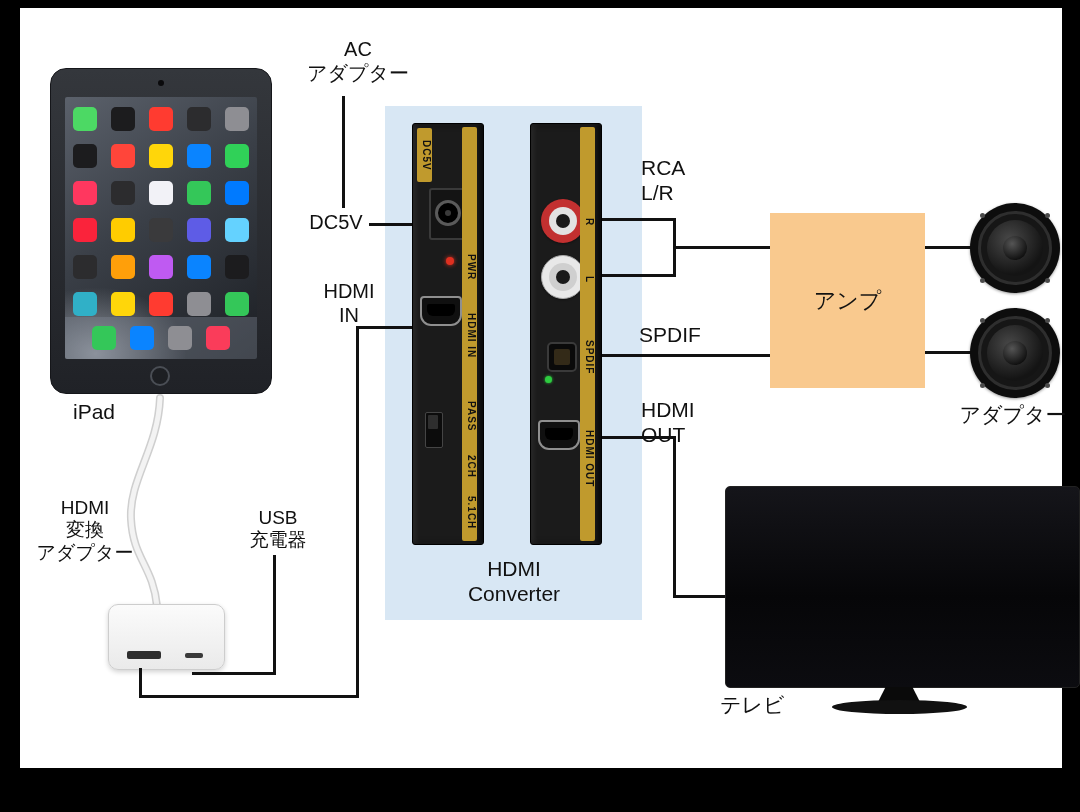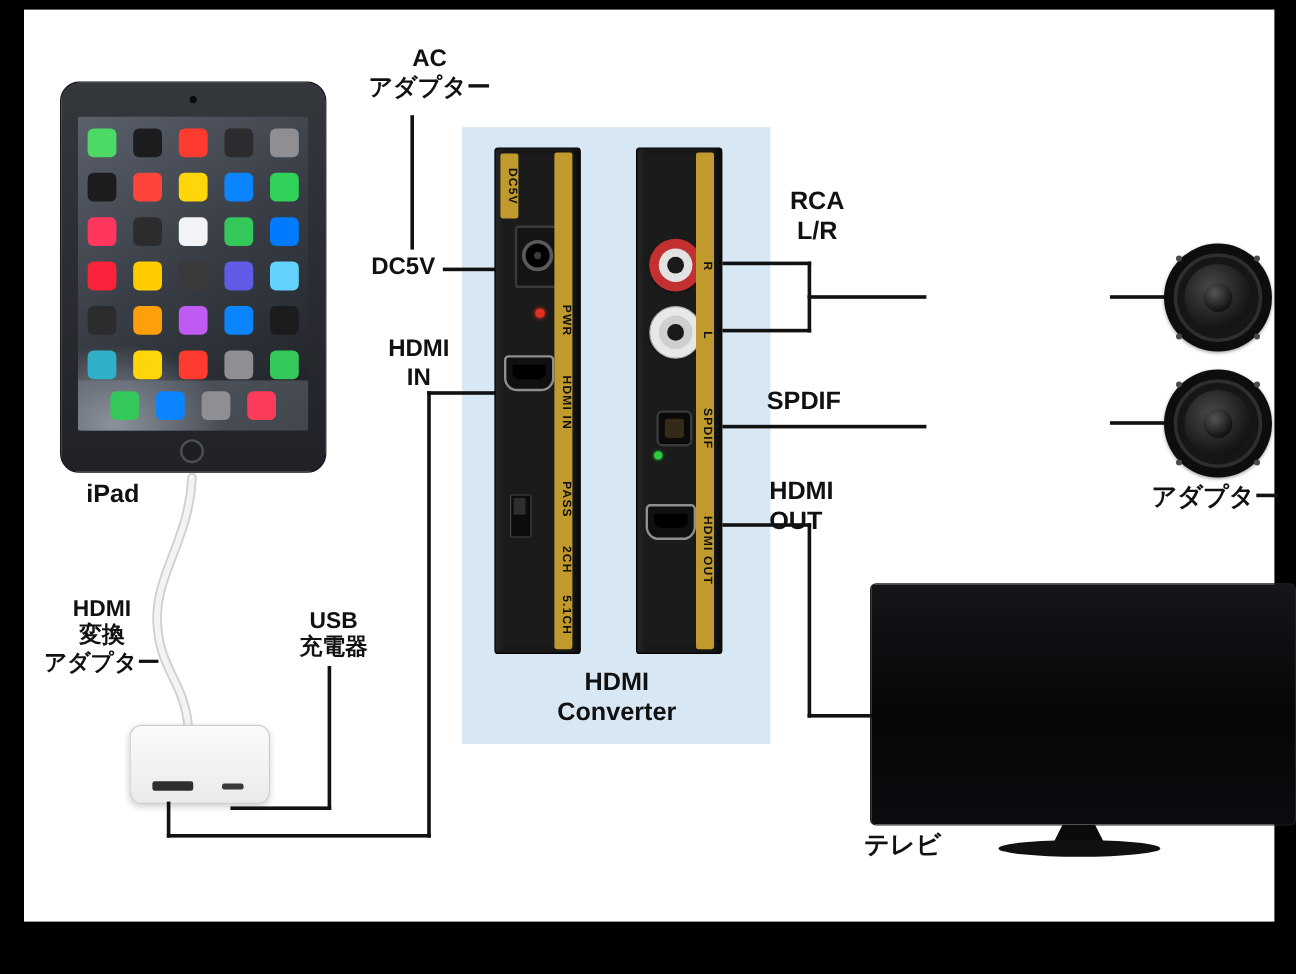--- a/index.html
+++ b/index.html
@@ -1,21 +1,21 @@
 <!DOCTYPE html>
 <html><head>
 <meta charset="utf-8">
 <style>
   html,body{margin:0;padding:0;background:#000;}
   #stage{position:relative;width:1080px;height:812px;background:#000;overflow:hidden;
          font-family:"Liberation Sans","DejaVu Sans",sans-serif;}
   #canvas{position:absolute;left:20px;top:8px;width:1042px;height:760px;background:#ffffff;}
   .abs{position:absolute;}
   .line{position:absolute;background:#111;}
-  .lbl{position:absolute;font-weight:700;color:#111;white-space:pre-line;line-height:1.18;}
+  .lbl{position:absolute;font-weight:400;color:#111;white-space:pre-line;line-height:1.18;}
   
   .ipad-body{position:absolute;left:10px;top:60px;width:220px;height:324px;border-radius:16px;
              background:linear-gradient(#34373c,#202227);border:1px solid #15161a;}
   .ipad-cam{position:absolute;left:107px;top:11px;width:6px;height:6px;border-radius:50%;background:#0a0a0c;}
   .ipad-screen{position:absolute;left:14px;top:28px;width:192px;height:262px;border-radius:2px;overflow:hidden;
     background:
       radial-gradient(130px 95px at 16% 98%, rgba(214,220,230,.6), rgba(214,220,230,0) 70%),
       linear-gradient(145deg,#5b616b 0%,#3a3f47 45%,#1c1f24 100%);}
   .icon-grid{position:absolute;left:0;top:0;right:0;bottom:42px;display:grid;padding:10px 8px;
     grid-template-columns:repeat(5,24px);grid-auto-rows:24px;column-gap:14px;row-gap:13px;justify-content:center;align-content:start;}
@@ -194,26 +194,30 @@
         <span class="strip-label" style="top:80px;height:30px;">R</span>
         <span class="strip-label" style="top:138px;height:30px;">L</span>
         <span class="strip-label" style="top:200px;height:60px;">SPDIF</span>
         <span class="strip-label" style="top:282px;height:100px;">HDMI OUT</span>
       </div>
     </div>
 
     <div class="lbl" style="left:418px;top:549px;width:152px;font-size:21px;text-align:center;">HDMI
 Converter</div>
 
-    <div class="lbl" style="left:621px;top:148px;width:80px;font-size:21px;text-align:center;">RCA
+    <div class="lbl" style="left:621px;top:148px;width:80px;font-size:21px;text-align:left;">RCA
 L/R</div>
     <div class="lbl" style="left:619px;top:315px;width:90px;font-size:21px;text-align:left;">SPDIF</div>
     <div class="lbl" style="left:621px;top:390px;width:80px;font-size:21px;text-align:left;">HDMI
 OUT</div>
 
+    <div class="abs" style="left:750px;top:205px;width:155px;height:175px;background:#f9c98e;
+                display:flex;align-items:center;justify-content:center;">
+      <span class="lbl" style="position:static;font-size:22px;">アンプ</span>
+    </div>
 
     <div class="speaker" style="left:950px;top:195px;">
       <div class="sp-r1"></div>
         <div class="sp-cone"></div>
         <div class="sp-cap"></div>
       <div class="sp-screw" style="left:10px;top:10px;"></div>
         <div class="sp-screw" style="right:10px;top:10px;"></div>
       <div class="sp-screw" style="left:10px;bottom:10px;"></div>
         <div class="sp-screw" style="right:10px;bottom:10px;"></div>
     </div>

